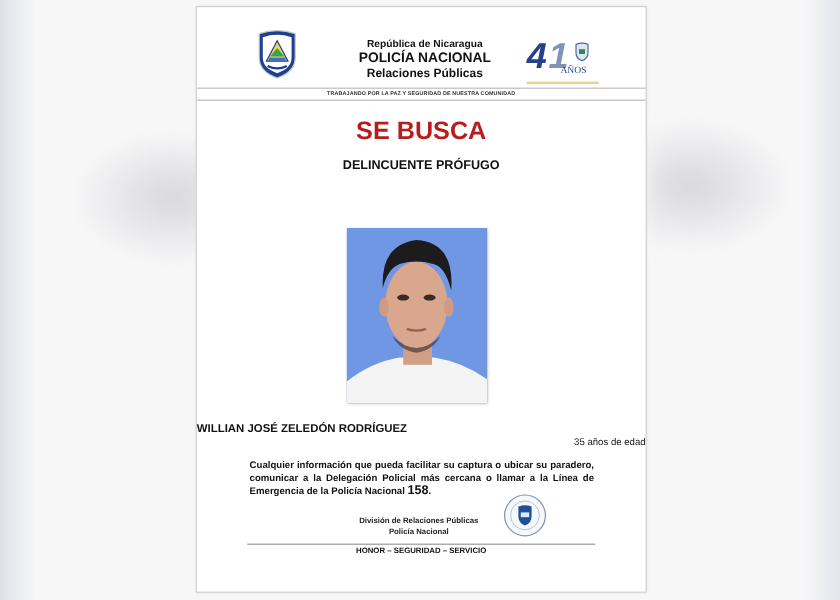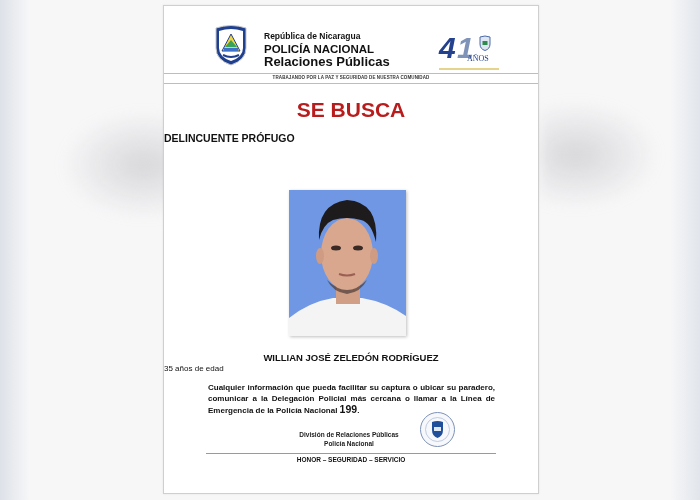--- a/index.html
+++ b/index.html
@@ -31,25 +31,25 @@
     background:#ffffff; border:1px solid #cfcfcf;
     box-shadow:0 0 2px rgba(0,0,0,0.08);
   }
   .header {
     position:absolute; left:0; top:0; width:374px; height:67px;
   }
   .shield {
     position:absolute; left:50px; top:18px; width:34px; height:42px;
   }
   .header-text {
-    position:absolute; left:100px; top:25px; width:180px; color:#111;
+    position:absolute; left:100px; top:25px; width:180px; text-align:center; color:#111;
   }
   .header-text .l1 { font-size:8.5px; font-weight:bold; line-height:11px; }
   .header-text .l2 { font-size:11.5px; font-weight:bold; line-height:14px; }
-  .header-text .l3 { font-size:13px; font-weight:bold; line-height:11px; }
+  .header-text .l3 { font-size:10px; font-weight:bold; line-height:11px; }
   .anniv {
     position:absolute; left:273px; top:25px; width:64px; height:42px;
   }
   .anniv .four {
     position:absolute; left:2px; top:2px; font-size:30px; font-weight:bold; color:#23418c;
     line-height:30px; letter-spacing:-2px; font-style:italic;
   }
   .anniv .one {
     position:absolute; left:20px; top:2px; font-size:30px; font-weight:bold; color:#7f93b8;
     line-height:30px; font-style:italic;
@@ -66,42 +66,42 @@
     position:absolute; left:0; top:69px; width:374px; text-align:center;
     font-size:4.5px; font-weight:bold; color:#333; letter-spacing:0.1px;
   }
   .rule-mid { position:absolute; left:0; top:77px; width:374px; height:1px; background:#bdbdbd; }
 
   .title {
     position:absolute; left:0; top:92px; width:374px; text-align:center;
     font-size:21px; font-weight:bold; color:#b91c1c;
   }
   .sub1 {
-    position:absolute; left:0; top:126px; width:374px; text-align:left;
+    position:absolute; left:0; top:126px; width:374px; text-align:center;
     font-size:10.5px; font-weight:bold; color:#111;
   }
   .sub2 {
     position:absolute; left:0; top:151px; width:374px; text-align:center;
     font-size:9.5px; font-weight:bold; color:#111;
   }
   .sub3 {
     position:absolute; left:0; top:172px; width:374px; text-align:center;
     font-size:8.2px; font-weight:bold; color:#111;
   }
   .photo {
     position:absolute; left:125px; top:184px; width:117px; height:146px;
     background:#6f97e4; overflow:hidden;
     box-shadow:1px 1px 3px rgba(0,0,0,0.25);
   }
   .name {
-    position:absolute; left:0; top:346px; width:374px; text-align:center;
+    position:absolute; left:0; top:346px; width:374px; 
     font-size:9.5px; font-weight:bold; color:#111;
   }
   .age {
-    position:absolute; left:0; top:358px; width:374px; text-align:left;
+    position:absolute; left:0; top:358px; width:374px; text-align:right;
     font-size:8px; color:#111;
   }
   .info {
     position:absolute; left:44px; top:376px; width:287px;
     font-size:8px; font-weight:bold; color:#111; text-align:justify; line-height:11px;
   }
   .info .hotline { font-size:10.5px; }
   .division {
     position:absolute; left:115px; top:425px; width:140px; text-align:center;
     font-size:6.5px; font-weight:bold; color:#222; line-height:8.5px;
@@ -171,21 +171,21 @@
       <ellipse cx="47" cy="58" rx="5" ry="2.5" fill="#3a2a26"></ellipse>
       <ellipse cx="69" cy="58" rx="5" ry="2.5" fill="#3a2a26"></ellipse>
       <path d="M50 84 Q58 87 66 84" stroke="#9c5f55" stroke-width="2" fill="none"></path>
     </svg>
   </div>
 
   <div class="name">WILLIAN JOSÉ ZELEDÓN RODRÍGUEZ</div>
   <div class="age">35 años de edad</div>
 
   <div class="info">
-    <span>Cualquier información que pueda facilitar su captura o ubicar su paradero, comunicar a la Delegación Policial más cercana o llamar a la Línea de Emergencia de la Policía Nacional </span><span class="hotline">199</span><span>.</span>
+    <span>Cualquier información que pueda facilitar su captura o ubicar su paradero, comunicar a la Delegación Policial más cercana o llamar a la Línea de Emergencia de la Policía Nacional </span><span class="hotline">158</span><span>.</span>
   </div>
 
   <div class="division">
     <div>División de Relaciones Públicas</div>
     <div>Policía Nacional</div>
   </div>
 
   <svg class="seal" viewBox="0 0 37 37">
     <circle cx="18.5" cy="18.5" r="17" fill="#f6f8fc" stroke="#7e92b8" stroke-width="1"></circle>
     <circle cx="18.5" cy="18.5" r="12" fill="none" stroke="#b3c0d8" stroke-width="0.8"></circle>

